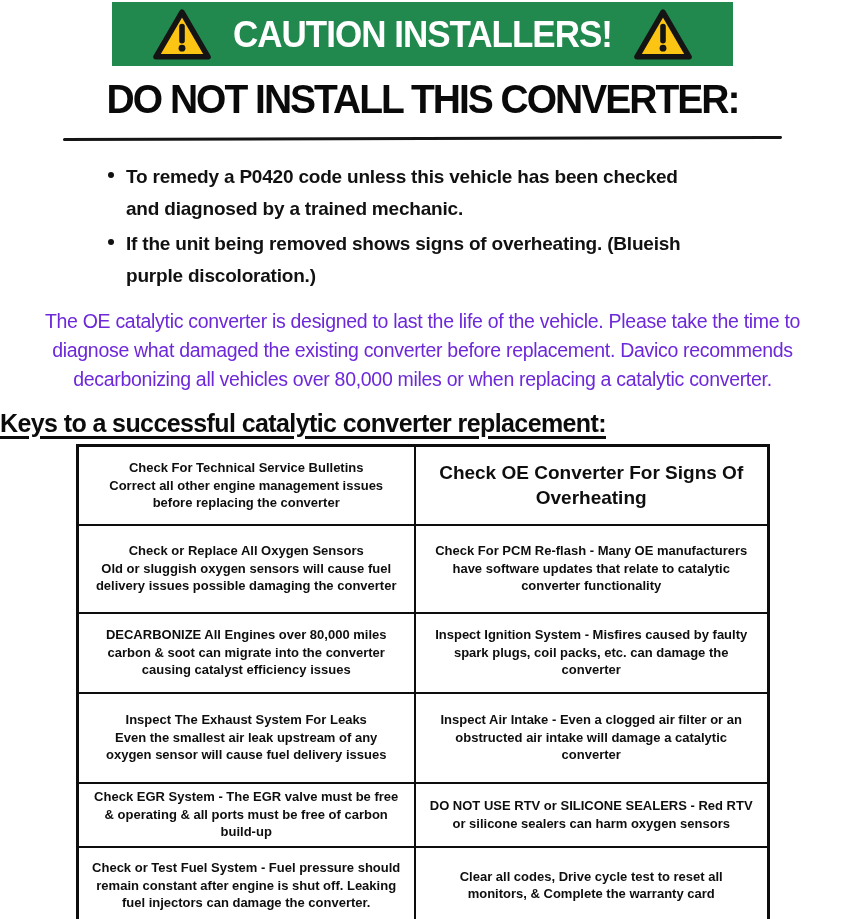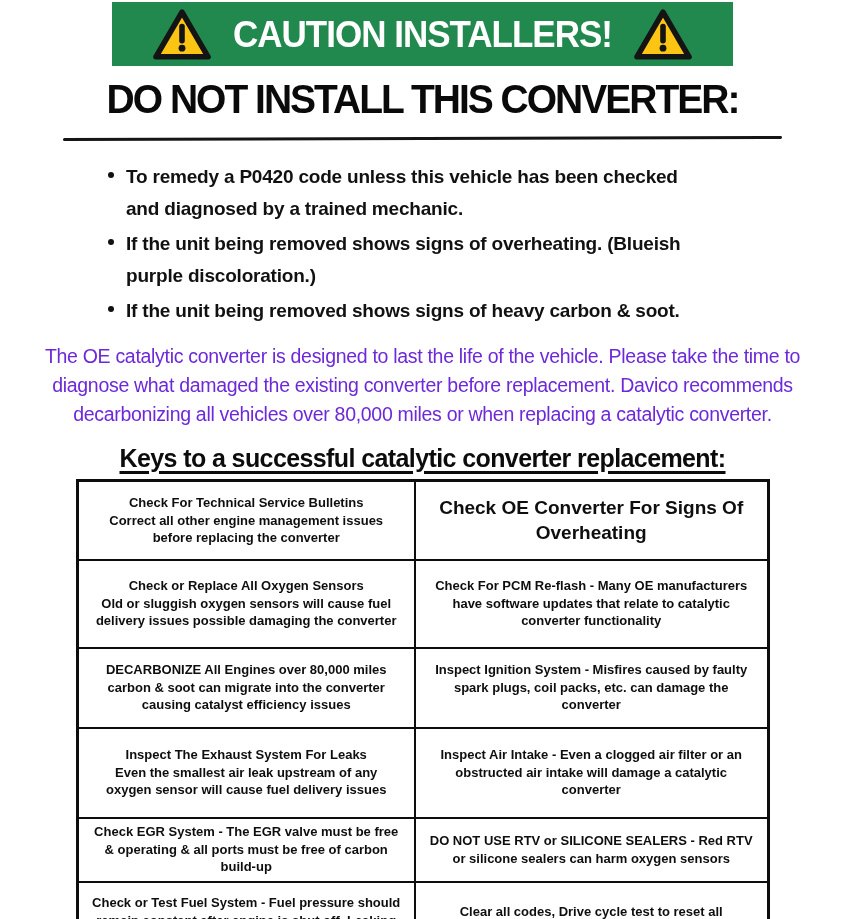--- a/index.html
+++ b/index.html
@@ -86,21 +86,20 @@
     font-size: 19.5px;
     font-weight: 400;
     line-height: 29px;
     color: #6d28d9;
     letter-spacing: -0.3px;
   }
 
   
   .keys-heading {
     margin-top: 15px;
-    text-align: center;
     font-size: 25px;
     font-weight: 700;
     letter-spacing: -0.6px;
     color: #0c0c0c;
     text-decoration: underline;
     text-decoration-thickness: 2.5px;
     text-underline-offset: 4px;
   }
 
   
@@ -154,21 +153,20 @@
     </span>
   </div>
 
   <div class="headline">DO NOT INSTALL THIS CONVERTER:</div>
 
   <div class="divider"></div>
 
   <ul class="warning-list">
     <li>To remedy a P0420 code unless this vehicle has been checked and diagnosed by a trained mechanic.</li>
     <li>If the unit being removed shows signs of overheating. (Blueish purple discoloration.)</li>
-    <li>If the unit being removed shows signs of heavy carbon &amp; soot.</li>
   </ul>
 
   <div class="advisory">The OE catalytic converter is designed to last the life of the vehicle. Please take the time to diagnose what damaged the existing converter before replacement. Davico recommends decarbonizing all vehicles over 80,000 miles or when replacing a catalytic converter.</div>
 
   <div class="keys-heading">Keys to a successful catalytic converter replacement:</div>
 
   <table class="keys-table">
     <colgroup>
         <col class="c-left">
         <col class="c-right">

